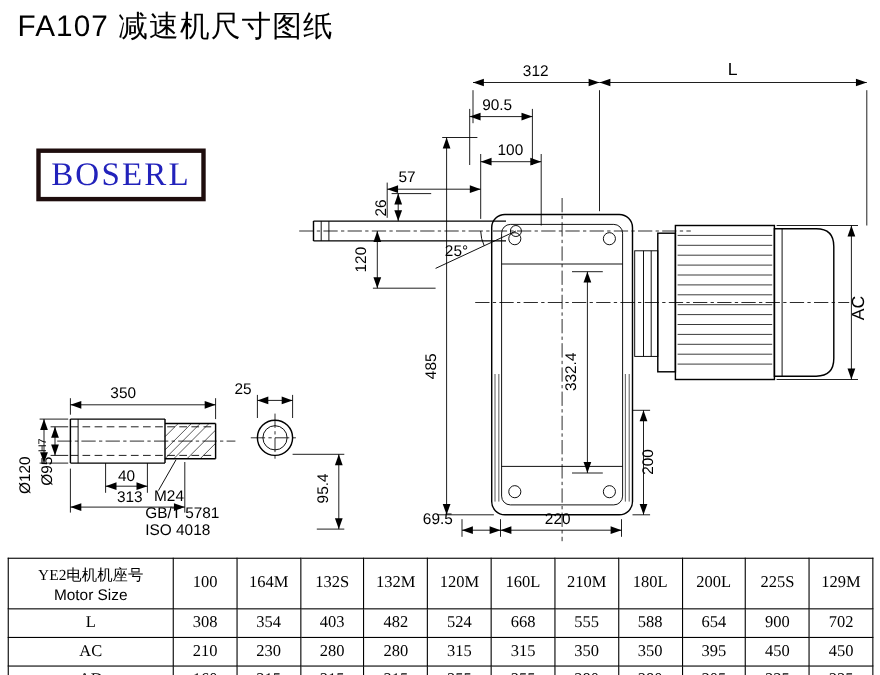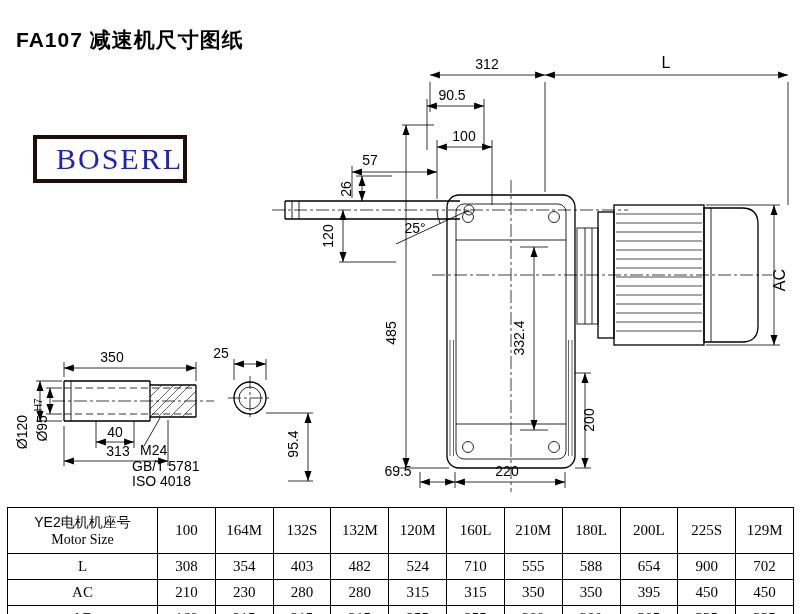--- a/index.html
+++ b/index.html
@@ -1,25 +1,25 @@
 <!DOCTYPE html>
 <html><head>
 <meta charset="utf-8">
 <style>
   * { margin:0; padding:0; box-sizing:border-box; }
   html,body { width:800px; height:614px; }
   body { position:relative; background:#ffffff; overflow:hidden;
          font-family:"Liberation Sans", sans-serif; color:#000; }
 
-  .title { position:absolute; left:16px; top:26px; font-size:21px; font-weight:bold;
+  .title { position:absolute; left:16px; top:6px; font-size:27px; font-weight:normal;
            letter-spacing:1px; font-family:"Liberation Sans","DejaVu Sans",sans-serif; }
 
   .logo { position:absolute; left:33px; top:135px; width:154px; height:48px;
           border:4px solid #1e0d0d; background:#fff;
-          display:flex; align-items:center; justify-content:flex-end; }
+          display:flex; align-items:center; justify-content:center; }
   .logo span { font-family:"Liberation Serif", serif; font-size:30px;
                color:#2222bb; letter-spacing:2px; }
 
   svg.draw { position:absolute; left:0; top:0; }
 
   
   .out  { stroke:#000; stroke-width:1.3;  fill:none; }
   .thin { stroke:#000; stroke-width:0.85; fill:none; }
   .hair { stroke:#000; stroke-width:0.6;  fill:none; }
   .fins { stroke:#000; stroke-width:0.7;  fill:none; }
@@ -32,22 +32,22 @@
   text.big { font-size:16px; }
   text.note { text-anchor:start; }
 
   
   .size-table { position:absolute; left:7px; top:507px; width:787px;
                 border-collapse:collapse; table-layout:fixed;
                 font-family:"Liberation Serif", serif; font-size:15px; }
   .size-table td { border:1px solid #000; text-align:center; vertical-align:middle; padding:0; }
   .size-table tr.hdr td { height:46px; }
   .size-table tr.datarow td { height:26px; }
-  .size-table .cn { font-size:14px; font-family:Liberation Sans, sans-serif; }
-  .size-table .en { font-size:14px; font-family:Liberation Serif, serif; }
+  .size-table .cn { font-size:14px; font-family:Liberation Serif, serif; }
+  .size-table .en { font-size:14px; font-family:Liberation Sans, sans-serif; }
 </style>
 </head>
 <body>
 
 <h1 class="title">FA107 减速机尺寸图纸</h1>
 
 <div class="logo">
   <span>BOSERL</span>
 </div>
 
@@ -200,21 +200,21 @@
     <td>225S</td>
     <td>129M</td>
   </tr>
   <tr class="datarow">
     <td>L</td>
     <td>308</td>
     <td>354</td>
     <td>403</td>
     <td>482</td>
     <td>524</td>
-    <td>710</td>
+    <td>668</td>
     <td>555</td>
     <td>588</td>
     <td>654</td>
     <td>900</td>
     <td>702</td>
   </tr>
   <tr class="datarow">
     <td>AC</td>
     <td>210</td>
     <td>230</td>

